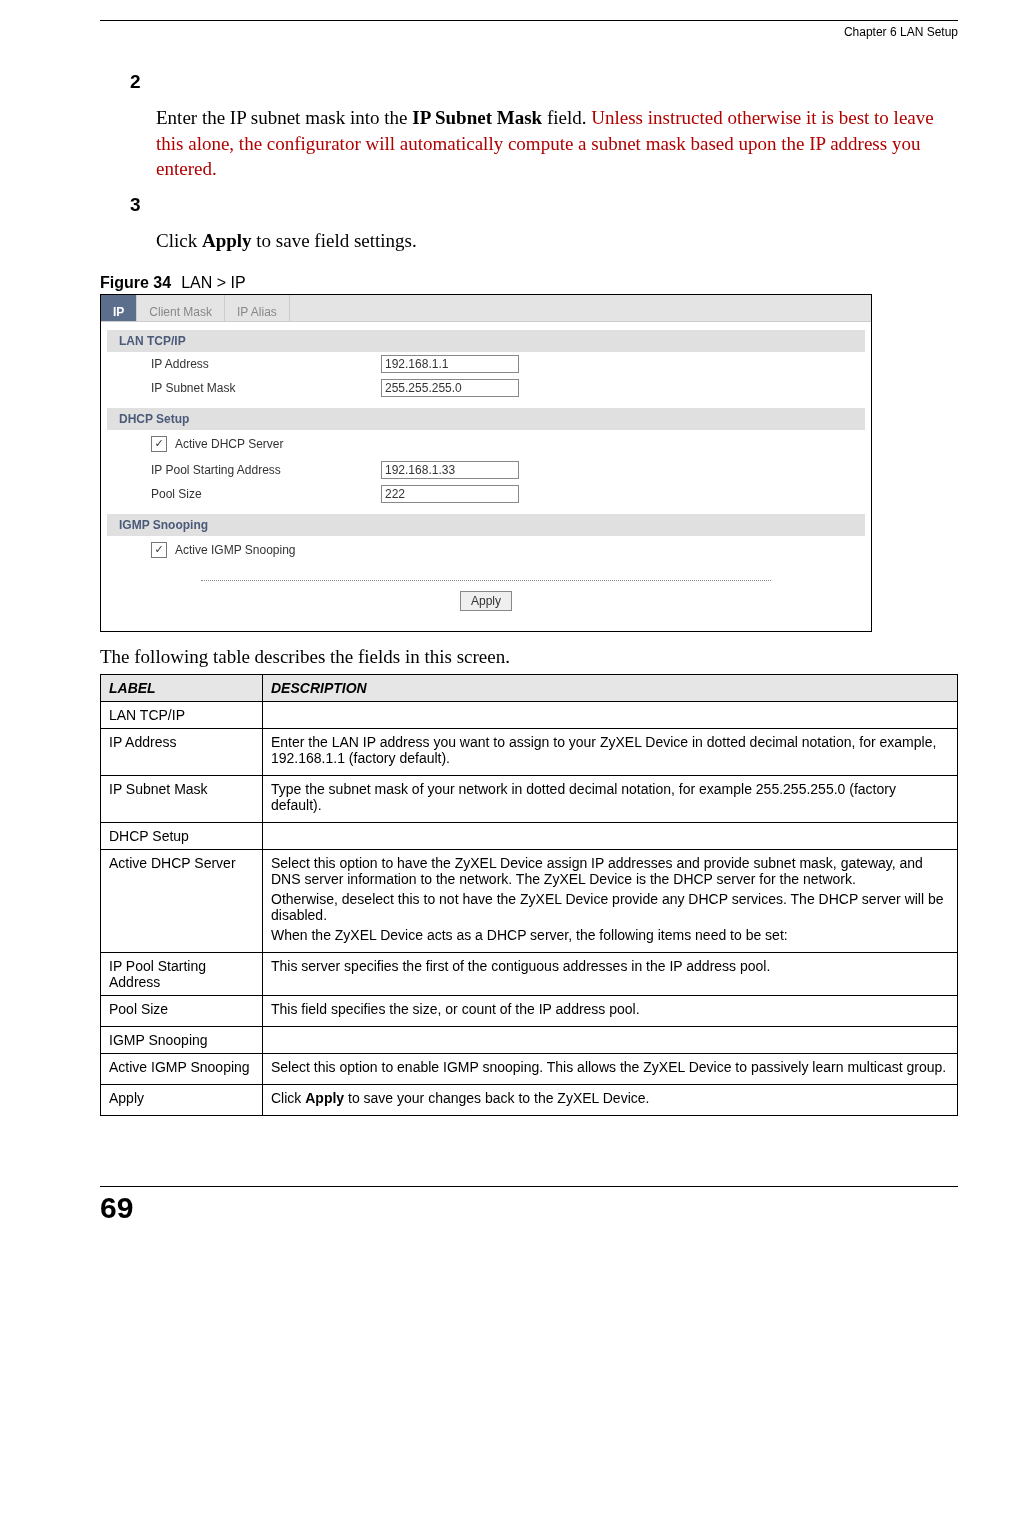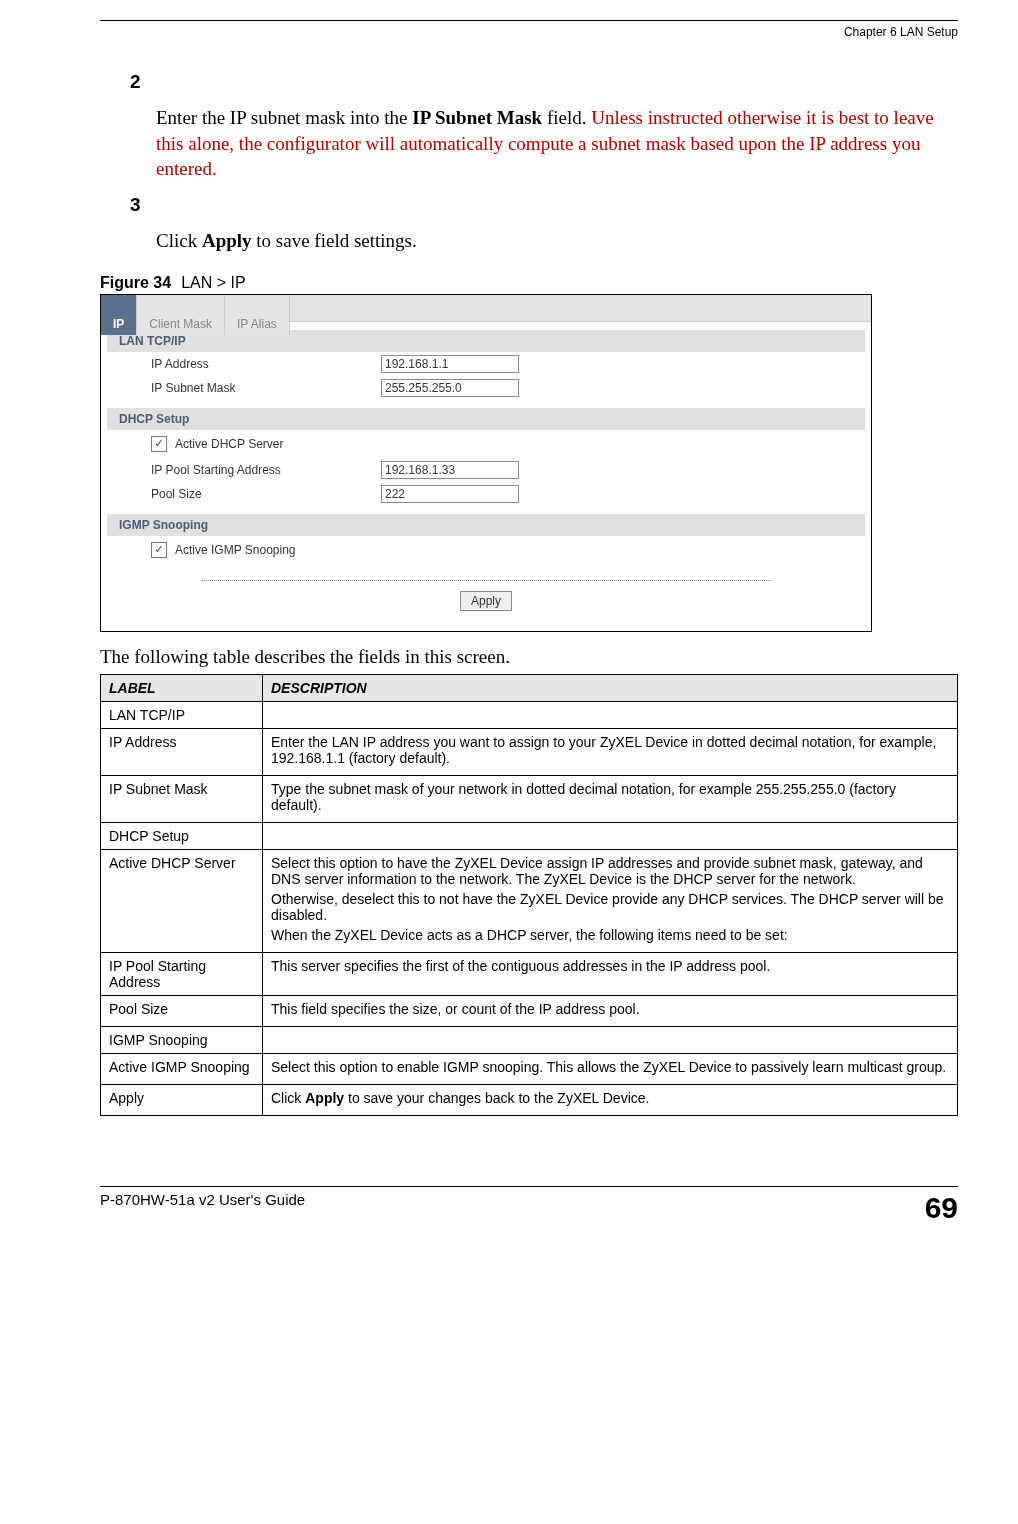--- a/index.html
+++ b/index.html
@@ -55,21 +55,21 @@
     width: 770px;
     margin: 0;
   }
   .tabs {
     display: flex;
     background: #e4e4e4;
     border-bottom: 1px solid #ccc;
     height: 26px;
   }
   .tab {
-    padding: 20px 12px;
+    padding: 8px 12px;
     border-right: 1px solid #ccc;
     color: #888;
     background: #e4e4e4;
     font-size: 12px;
     line-height: 18px;
   }
   .tab.active {
     background: #5b6f8c;
     color: #fff;
     font-weight: bold;
@@ -308,18 +308,17 @@
             <p class="desc-para"><span>Click </span><span class="bold">Apply</span><span> to save your changes back to the ZyXEL Device.</span></p>
           </td>
         </tr>
       </tbody>
   </table>
 
   <div class="footer">
     <div style="flex:1">
       <div class="footer-line"></div>
       <div style="display:flex; justify-content:space-between;">
-        <span class="footer-left">P-870HW-51a v2 User's Guide</span>
         <span class="footer-right">69</span>
       </div>
     </div>
   </div>
 </div>
 
 </body></html>

